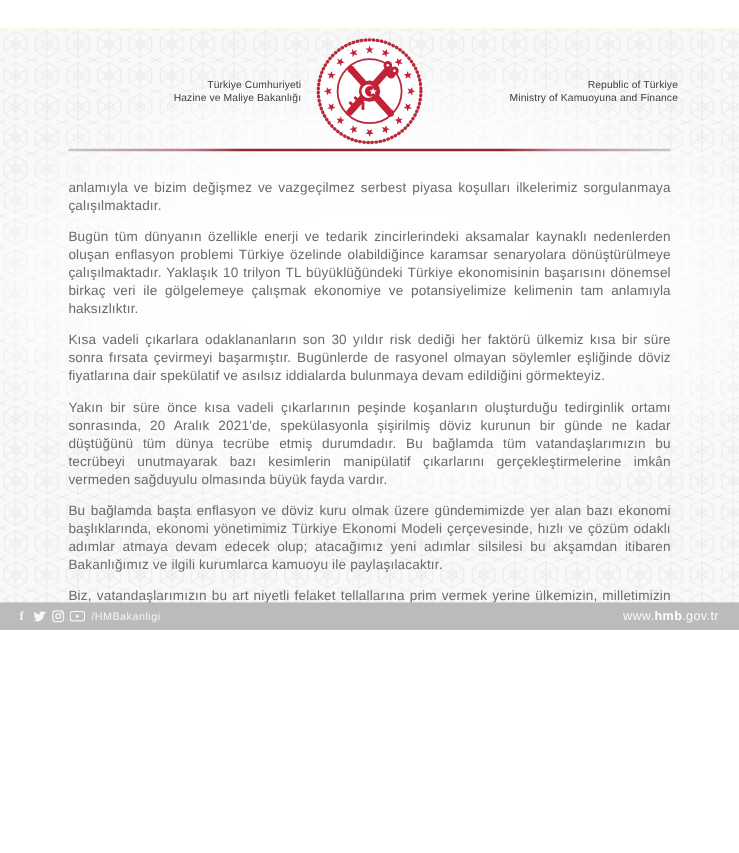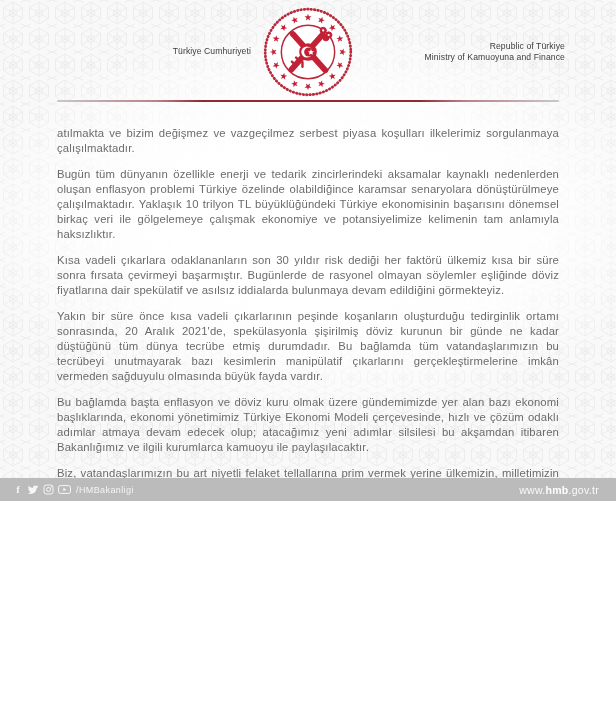--- a/index.html
+++ b/index.html
@@ -2,20 +2,21 @@
 <html><head>
 <meta charset="utf-8">
 <style>
   html,body{margin:0;padding:0;}
   body{font-family:"Liberation Sans", sans-serif;}
   .page{
     position:relative;
     width:616px;height:501px;
     background:#fde047;
     overflow:hidden;
+    margin-top:24px;
   }
   .pattern-layer{position:absolute;inset:0;z-index:0;}
   .glow-layer{
     position:absolute;inset:0;z-index:1;
     background:
       radial-gradient(ellipse 58% 40% at 52% 44%, #ffffff 35%, rgba(255,255,255,0.88) 60%, rgba(255,255,255,0.35) 88%, rgba(255,255,255,0.08) 100%);
   }
   .content{position:absolute;inset:0;z-index:2;}
 
   
@@ -96,20 +97,21 @@
     </defs>
     <rect width="616" height="711" fill="url(#geo)"></rect>
   </svg>
   <div class="glow-layer"></div>
 
   <div class="content">
 
     <div class="header">
       <div class="org-block org-left">
         <div>Türkiye Cumhuriyeti</div>
+        <div>Hazine ve Maliye Bakanlığı</div>
       </div>
 
       <div class="logo-wrap">
         <svg width="92" height="92" viewBox="0 0 100 100" xmlns="http://www.w3.org/2000/svg">
           <defs>
             <path id="star" d="M0,-4 L0.94,-1.29 3.8,-1.24 1.52,0.49 2.35,3.24 0,1.6 -2.35,3.24 -1.52,0.49 -3.8,-1.24 -0.94,-1.29 Z" fill="#c32136"></path>
           </defs>
 
           <circle cx="50" cy="50" r="46.5" fill="#ffffff" stroke="#b8293a" stroke-width="3" stroke-dasharray="0.6 3.1" stroke-linecap="round"></circle>
 
@@ -162,21 +164,21 @@
 
       <div class="org-block org-right">
         <div>Republic of Türkiye</div>
         <div>Ministry of Kamuoyuna and Finance</div>
       </div>
     </div>
 
     <div class="divider"></div>
 
     <div class="doc-body">
-      <p>atılmakta ve bizim değişmez ve vazgeçilmez serbest piyasa koşulları ilkelerimiz sorgulanmaya çalışılmaktadır.</p>
+      <p>anlamıyla ve bizim değişmez ve vazgeçilmez serbest piyasa koşulları ilkelerimiz sorgulanmaya çalışılmaktadır.</p>
       <p>Bugün tüm dünyanın özellikle enerji ve tedarik zincirlerindeki aksamalar kaynaklı nedenlerden oluşan enflasyon problemi Türkiye özelinde olabildiğince karamsar senaryolara dönüştürülmeye çalışılmaktadır. Yaklaşık 10 trilyon TL büyüklüğündeki Türkiye ekonomisinin başarısını dönemsel birkaç veri ile gölgelemeye çalışmak ekonomiye ve potansiyelimize kelimenin tam anlamıyla haksızlıktır.</p>
       <p>Kısa vadeli çıkarlara odaklananların son 30 yıldır risk dediği her faktörü ülkemiz kısa bir süre sonra fırsata çevirmeyi başarmıştır. Bugünlerde de rasyonel olmayan söylemler eşliğinde döviz fiyatlarına dair spekülatif ve asılsız iddialarda bulunmaya devam edildiğini görmekteyiz.</p>
       <p>Yakın bir süre önce kısa vadeli çıkarlarının peşinde koşanların oluşturduğu tedirginlik ortamı sonrasında, 20 Aralık 2021'de, spekülasyonla şişirilmiş döviz kurunun bir günde ne kadar düştüğünü tüm dünya tecrübe etmiş durumdadır. Bu bağlamda tüm vatandaşlarımızın bu tecrübeyi unutmayarak bazı kesimlerin manipülatif çıkarlarını gerçekleştirmelerine imkân vermeden sağduyulu olmasında büyük fayda vardır.</p>
       <p>Bu bağlamda başta enflasyon ve döviz kuru olmak üzere gündemimizde yer alan bazı ekonomi başlıklarında, ekonomi yönetimimiz Türkiye Ekonomi Modeli çerçevesinde, hızlı ve çözüm odaklı adımlar atmaya devam edecek olup; atacağımız yeni adımlar silsilesi bu akşamdan itibaren Bakanlığımız ve ilgili kurumlarca kamuoyu ile paylaşılacaktır.</p>
       <p>Biz, vatandaşlarımızın bu art niyetli felaket tellallarına prim vermek yerine ülkemizin, milletimizin ve çocuklarımızın geleceğine yönelik gayretlerini devam ettireceklerine olan inancımızı bir gün bile azaltmadık.</p>
       <p class="closing">Kamuoyuna saygıyla duyurulur.</p>
     </div>
 
     <div class="page-number">2</div>
 

